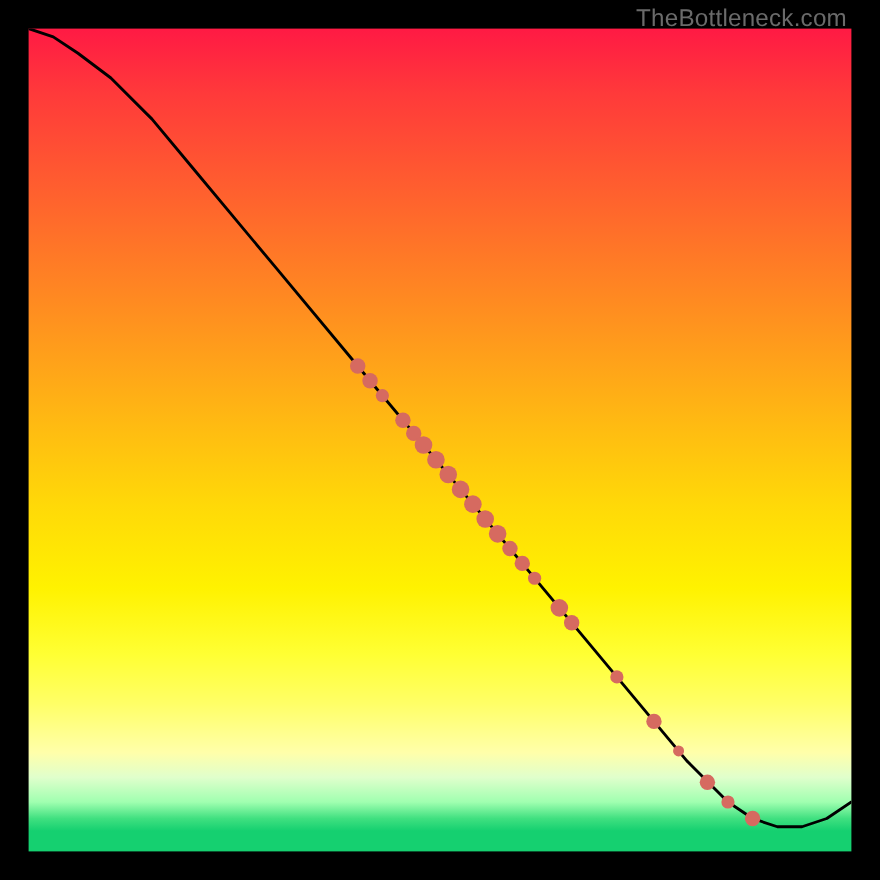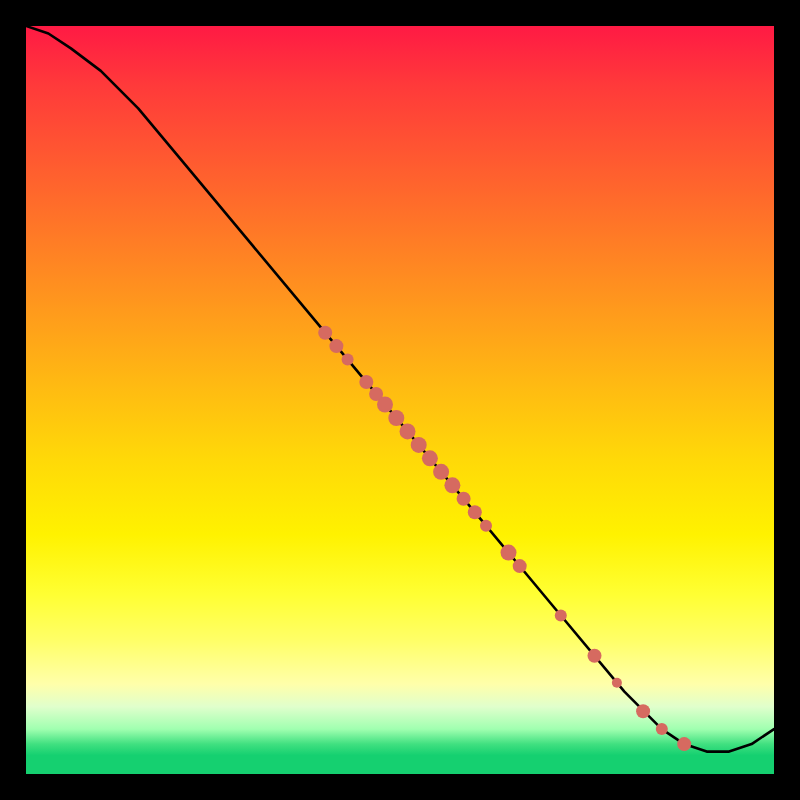--- a/index.html
+++ b/index.html
@@ -56,20 +56,21 @@
     left: 0;
     top: 0;
     width: 748px;
     height: 748px;
   }
 </style>
 </head>
 <body>
 
 <div class="chart-container">
+  <div class="watermark">TheBottleneck.com</div>
   <div class="plot-area">
     <svg class="curve" viewBox="0 0 748 748">
       <path id="curve-path" fill="none" stroke="#000" stroke-width="2.6" stroke-linecap="round" stroke-linejoin="round" d="M0.0 0.0 L22.4 7.5 L44.9 22.4 L74.8 44.9 L112.2 82.3 L149.6 127.2 L224.4 216.9 L299.2 306.7 L374.0 396.4 L448.8 486.2 L523.6 576.0 L598.4 665.7 L635.8 703.1 L658.2 718.1 L680.7 725.6 L703.1 725.6 L725.6 718.1 L748.0 703.1"></path>
       <g id="markers-group">
           <circle cx="299.2" cy="306.7" r="7" fill="#d66a60"></circle>
           <circle cx="310.4" cy="320.1" r="7" fill="#d66a60"></circle>
           <circle cx="321.6" cy="333.6" r="6" fill="#d66a60"></circle>
           <circle cx="340.3" cy="356.0" r="7" fill="#d66a60"></circle>
           <circle cx="350.1" cy="368.0" r="7" fill="#d66a60"></circle>
           <circle cx="359.0" cy="378.5" r="8" fill="#d66a60"></circle>

